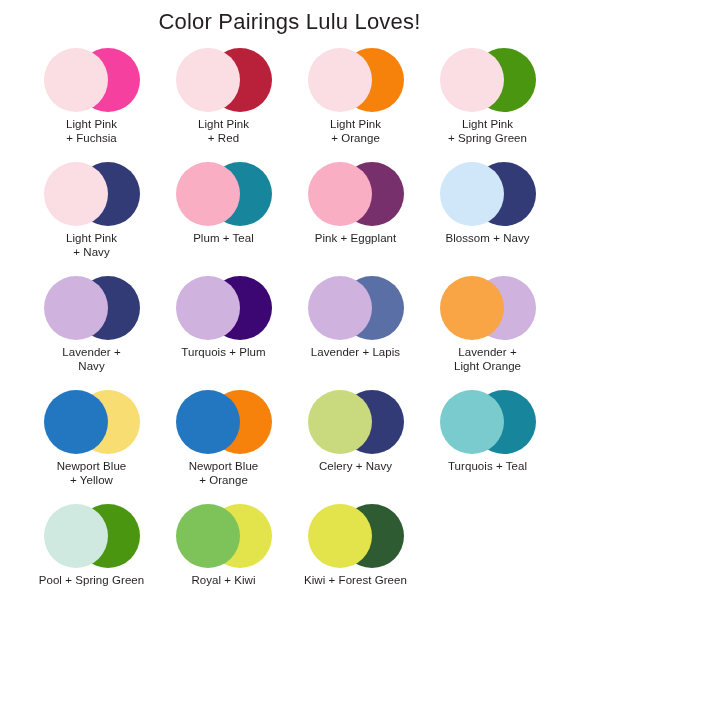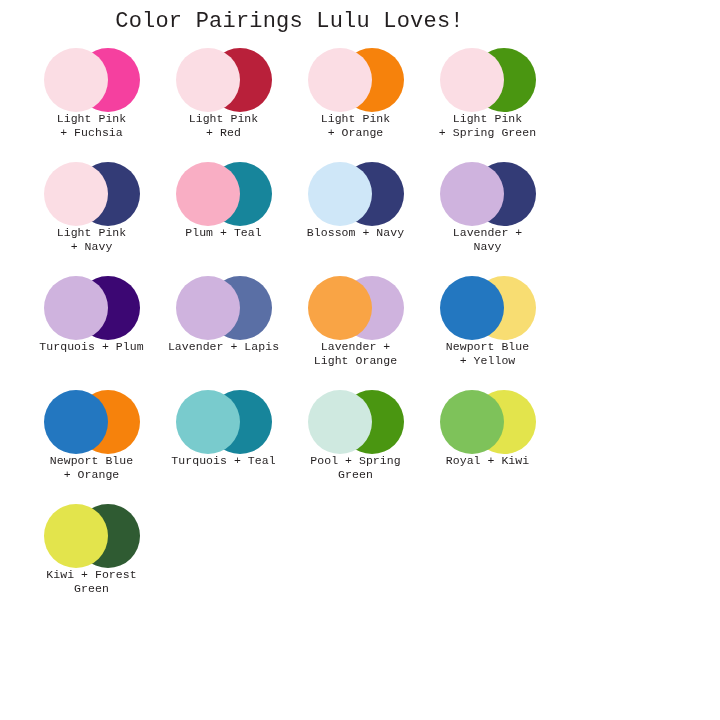--- a/index.html
+++ b/index.html
@@ -13,21 +13,20 @@
     font-family: "Liberation Sans", "DejaVu Sans", sans-serif;
     color: #231f20;
     overflow: hidden;
   }
 
   #page {
     width: 579px;
     height: 720px;
     position: relative;
     box-sizing: border-box;
-    font-family: Liberation Mono, monospace;
   }
 
   #title {
     text-align: center;
     font-size: 22px;
     font-weight: 400;
     letter-spacing: 0.2px;
     color: #231f20;
     padding-top: 8px;
     height: 34px;
@@ -68,20 +67,21 @@
     border-radius: 50%;
   }
   .circle.left  { left: 0; }
   .circle.right { left: 32px; }
 
   
   .top-left  .circle.left  { z-index: 2; }
   .top-left  .circle.right { z-index: 1; }
 
   .label {
+    margin-top: 5px;
     text-align: center;
     font-size: 11.5px;
     line-height: 14px;
     color: #231f20;
     white-space: pre-line;
     letter-spacing: 0.05px;
   }
 </style>
 </head>
 <body>
@@ -133,20 +133,27 @@
       </div>
       <div class="cell">
         <div class="swatch top-left">
           <div class="circle right" style="background: rgb(23, 133, 155);"></div>
           <div class="circle left" style="background: rgb(249, 174, 196);"></div>
         </div>
         <div class="label">Plum + Teal</div>
       </div>
       <div class="cell">
         <div class="swatch top-left">
+          <div class="circle right" style="background: rgb(119, 48, 108);"></div>
+          <div class="circle left" style="background: rgb(249, 174, 196);"></div>
+        </div>
+        <div class="label">Pink + Eggplant</div>
+      </div>
+      <div class="cell">
+        <div class="swatch top-left">
           <div class="circle right" style="background: rgb(51, 59, 118);"></div>
           <div class="circle left" style="background: rgb(207, 231, 248);"></div>
         </div>
         <div class="label">Blossom + Navy</div>
       </div>
       <div class="cell">
         <div class="swatch top-left">
           <div class="circle right" style="background: rgb(51, 59, 118);"></div>
           <div class="circle left" style="background: rgb(207, 179, 222);"></div>
         </div>
@@ -186,20 +193,27 @@
       <div class="cell">
         <div class="swatch top-left">
           <div class="circle right" style="background: rgb(246, 130, 12);"></div>
           <div class="circle left" style="background: rgb(35, 119, 192);"></div>
         </div>
         <div class="label">Newport Blue
 + Orange</div>
       </div>
       <div class="cell">
         <div class="swatch top-left">
+          <div class="circle right" style="background: rgb(51, 59, 118);"></div>
+          <div class="circle left" style="background: rgb(201, 217, 126);"></div>
+        </div>
+        <div class="label">Celery + Navy</div>
+      </div>
+      <div class="cell">
+        <div class="swatch top-left">
           <div class="circle right" style="background: rgb(23, 133, 155);"></div>
           <div class="circle left" style="background: rgb(121, 203, 205);"></div>
         </div>
         <div class="label">Turquois + Teal</div>
       </div>
       <div class="cell">
         <div class="swatch top-left">
           <div class="circle right" style="background: rgb(74, 150, 17);"></div>
           <div class="circle left" style="background: rgb(207, 233, 224);"></div>
         </div>

